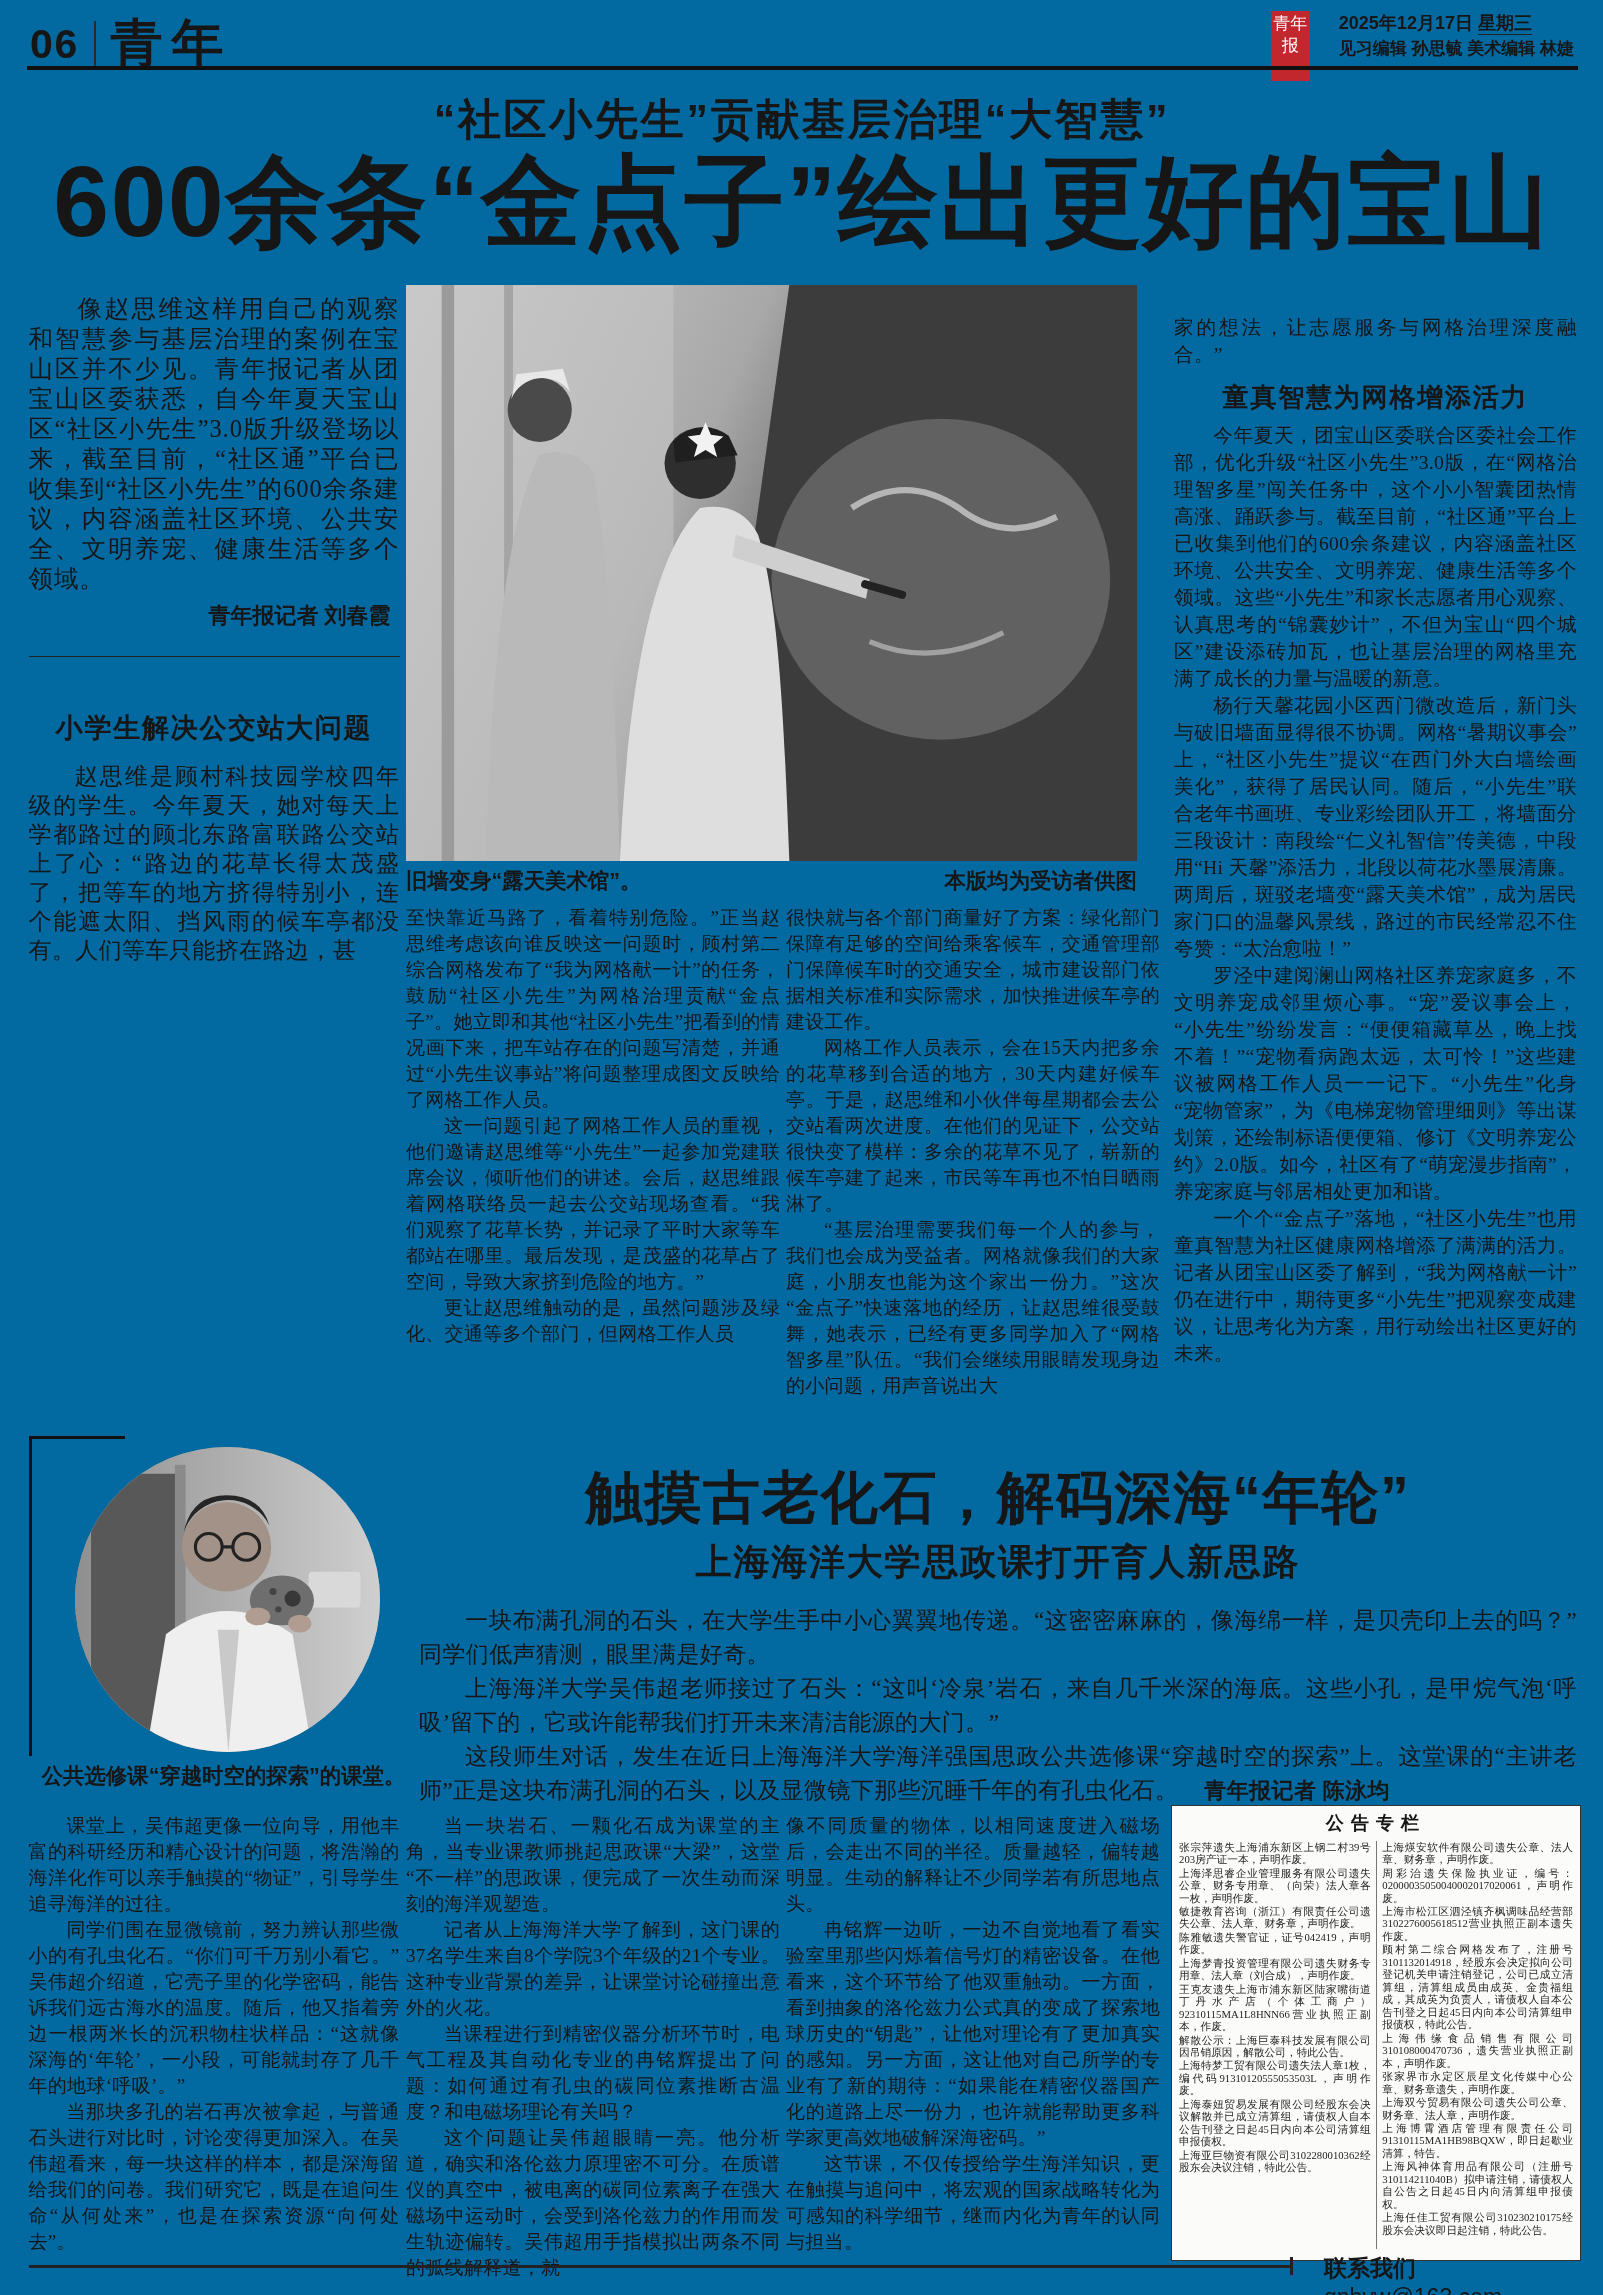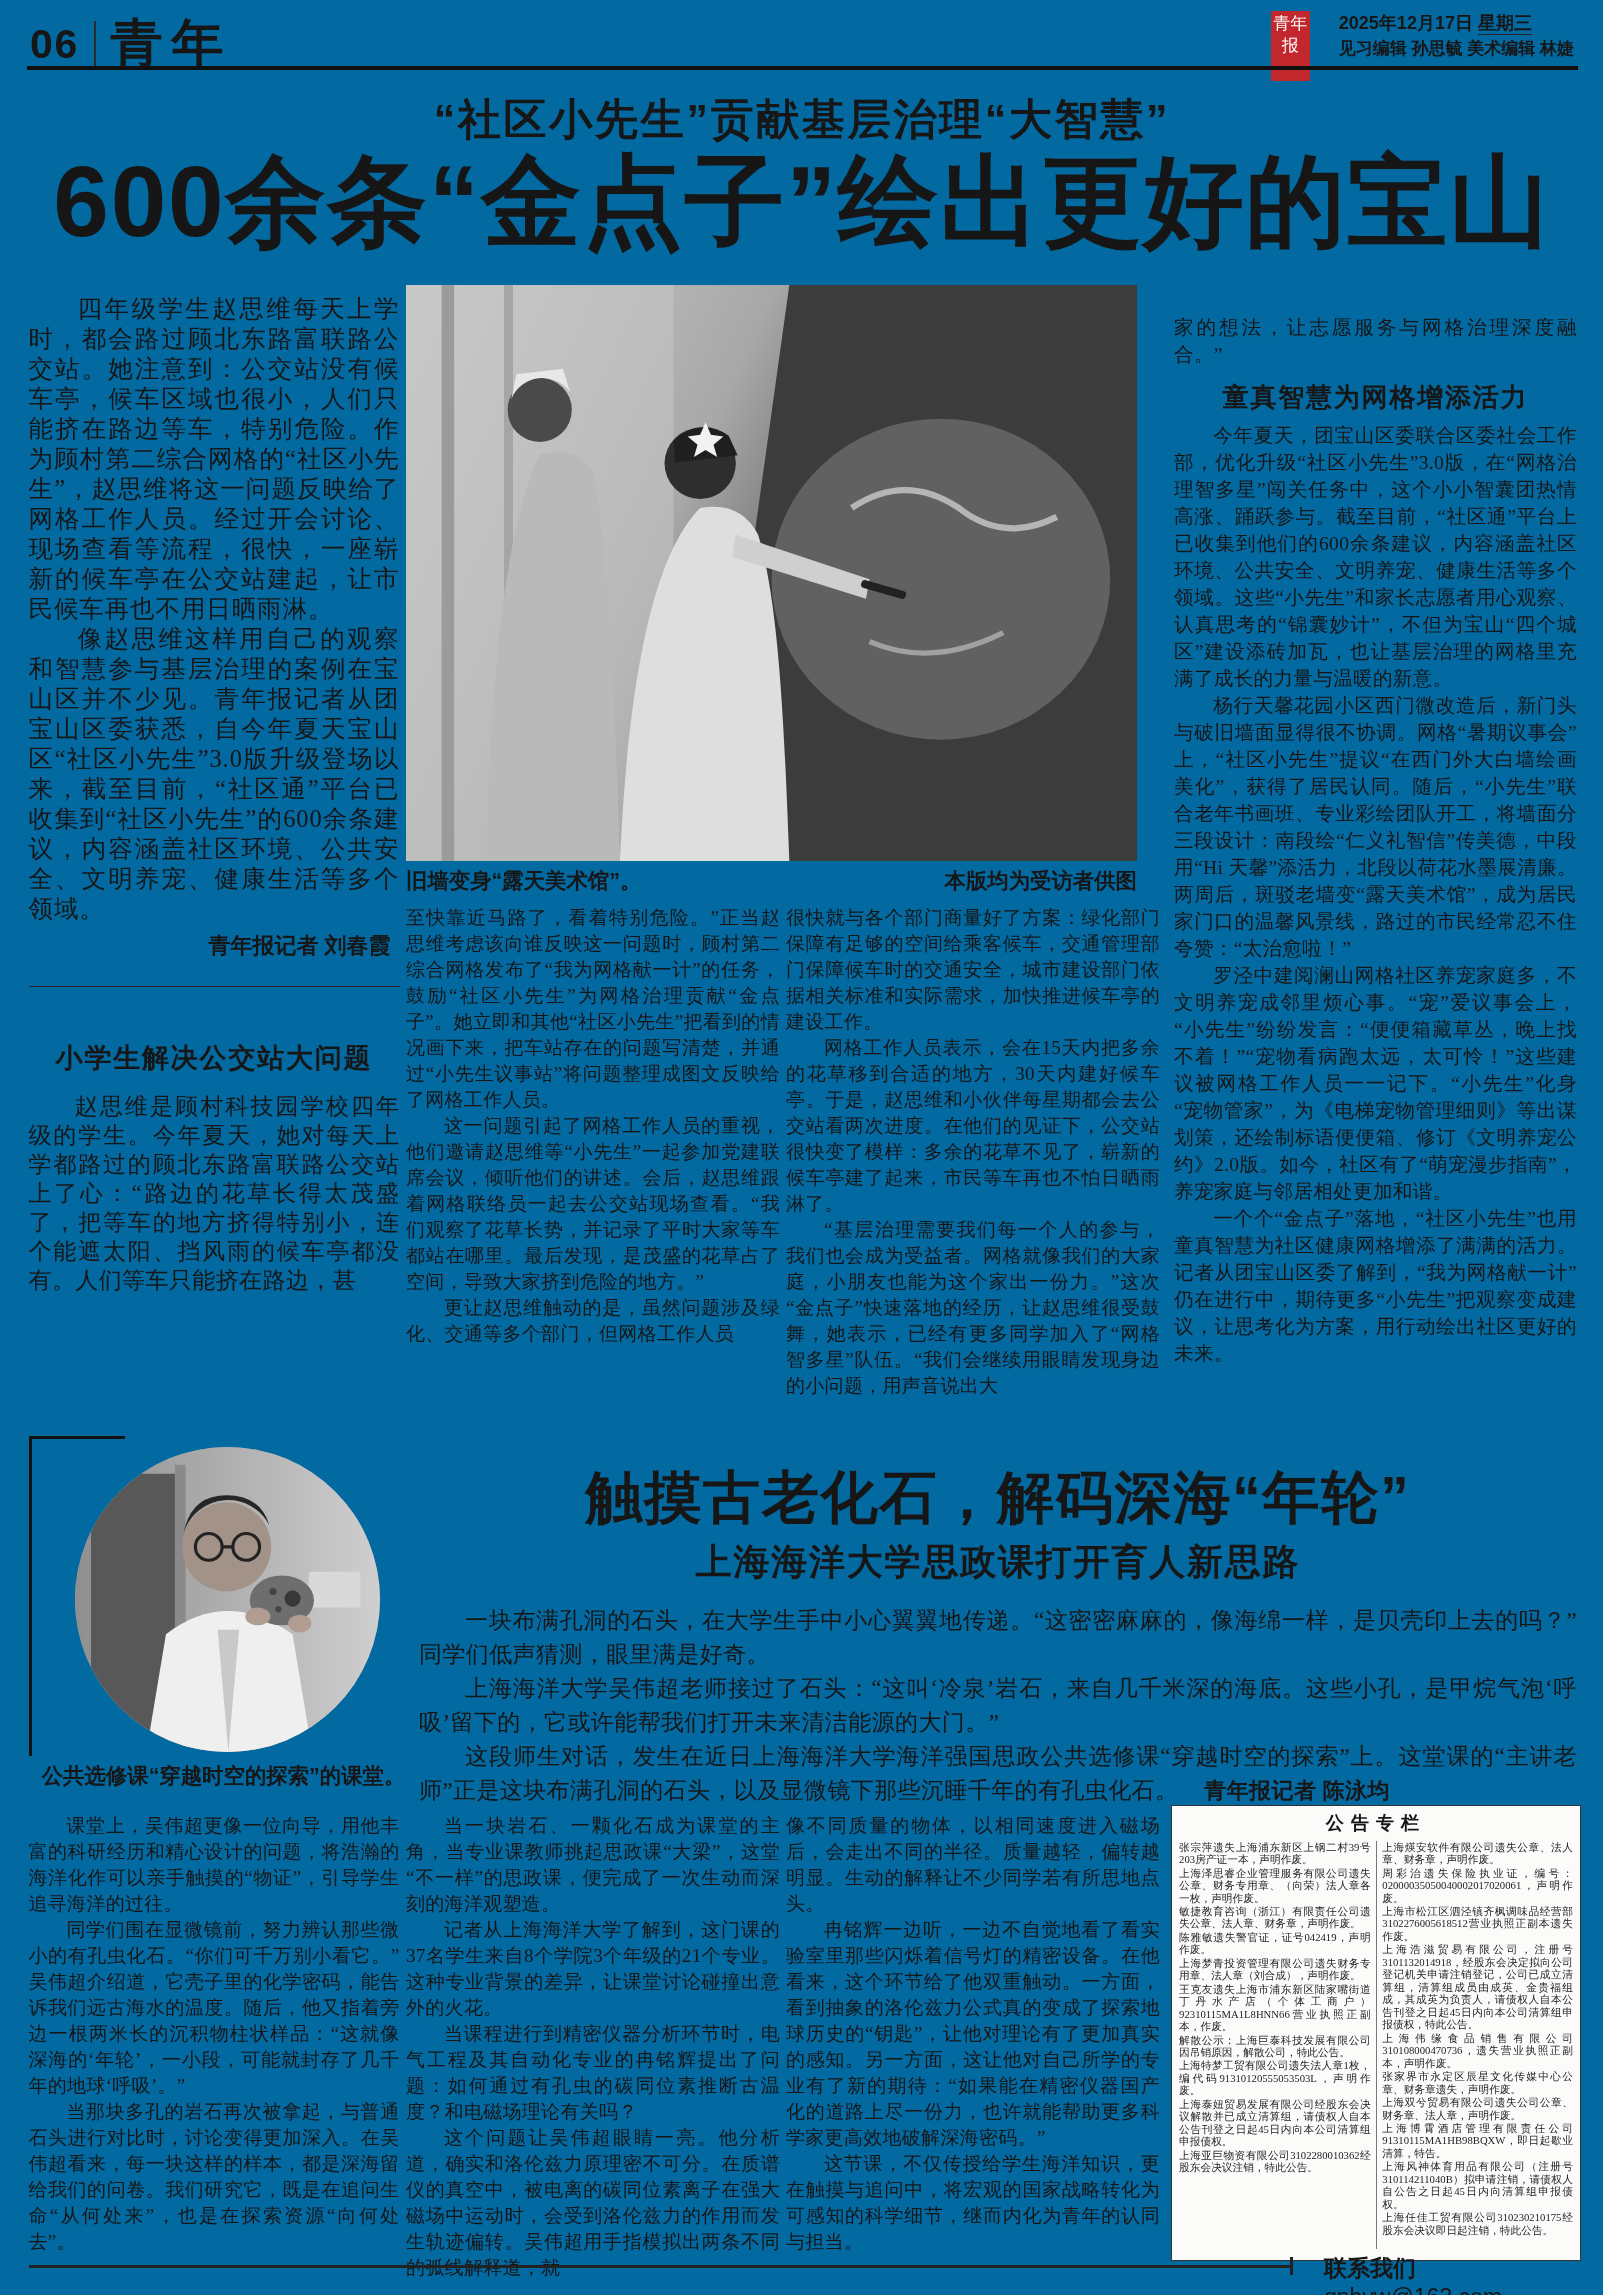--- a/index.html
+++ b/index.html
@@ -104,21 +104,20 @@
       <div class="editors">见习编辑 孙思毓  美术编辑 林婕</div>
     </div>
   </div>
   <div class="abs rule-top"></div>
 
   <div class="abs kicker">“社区小先生”贡献基层治理“大智慧”</div>
   <div class="abs headline">600余条“金点子”绘出更好的宝山</div>
 
   <div class="abs col" style="top:294px;left:28.5px;width:371px;">
     <div class="lead">
-        <p>四年级学生赵思维每天上学时，都会路过顾北东路富联路公交站。她注意到：公交站没有候车亭，候车区域也很小，人们只能挤在路边等车，特别危险。作为顾村第二综合网格的“社区小先生”，赵思维将这一问题反映给了网格工作人员。经过开会讨论、现场查看等流程，很快，一座崭新的候车亭在公交站建起，让市民候车再也不用日晒雨淋。</p>
         <p>像赵思维这样用自己的观察和智慧参与基层治理的案例在宝山区并不少见。青年报记者从团宝山区委获悉，自今年夏天宝山区“社区小先生”3.0版升级登场以来，截至目前，“社区通”平台已收集到“社区小先生”的600余条建议，内容涵盖社区环境、公共安全、文明养宠、健康生活等多个领域。</p>
       </div>
     <div class="byline">青年报记者 刘春霞</div>
     <div class="col-divider"></div>
     <div class="subhead bus">小学生解决公交站大问题</div>
     <div class="busy">
         <p>赵思维是顾村科技园学校四年级的学生。今年夏天，她对每天上学都路过的顾北东路富联路公交站上了心：“路边的花草长得太茂盛了，把等车的地方挤得特别小，连个能遮太阳、挡风雨的候车亭都没有。人们等车只能挤在路边，甚</p>
       </div>
   </div>
 
@@ -260,21 +259,21 @@
           <p>王克友遗失上海市浦东新区陆家嘴街道丁丹水产店（个体工商户）92310115MA1L8HNN66营业执照正副本，作废。</p>
           <p>解散公示：上海巨泰科技发展有限公司因吊销原因，解散公司，特此公告。</p>
           <p>上海特梦工贸有限公司遗失法人章1枚，编代码91310120555053503L，声明作废。</p>
           <p>上海泰妞贸易发展有限公司经股东会决议解散并已成立清算组，请债权人自本公告刊登之日起45日内向本公司清算组申报债权。</p>
           <p>上海亚巨物资有限公司3102280010362经股东会决议注销，特此公告。</p>
         </div>
       <div class="ads-col right">
           <p>上海煐安软件有限公司遗失公章、法人章、财务章，声明作废。</p>
           <p>周彩治遗失保险执业证，编号：02000035050040002017020061，声明作废。</p>
           <p>上海市松江区泗泾镇齐枫调味品经营部3102276005618512营业执照正副本遗失作废。</p>
-          <p>上海浩滋贸易有限公司，注册号3101132014918，经股东会决定拟向公司登记机关申请注销登记，公司已成立清算组，清算组成员由成英、金贵福组成，其成英为负责人，请债权人自本公告刊登之日起45日内向本公司清算组申报债权，特此公告。</p>
+          <p>顾村第二综合网格发布了，注册号3101132014918，经股东会决定拟向公司登记机关申请注销登记，公司已成立清算组，清算组成员由成英、金贵福组成，其成英为负责人，请债权人自本公告刊登之日起45日内向本公司清算组申报债权，特此公告。</p>
           <p>上海伟缘食品销售有限公司310108000470736，遗失营业执照正副本，声明作废。</p>
           <p>张家界市永定区辰星文化传媒中心公章、财务章遗失，声明作废。</p>
           <p>上海双兮贸易有限公司遗失公司公章、财务章、法人章，声明作废。</p>
           <p>上海博霄酒店管理有限责任公司91310115MA1HB98BQXW，即日起歇业清算，特告。</p>
           <p>上海风神体育用品有限公司（注册号310114211040B）拟申请注销，请债权人自公告之日起45日内向清算组申报债权。</p>
           <p>上海任佳工贸有限公司310230210175经股东会决议即日起注销，特此公告。</p>
         </div>
     </div>
   </div>
 

